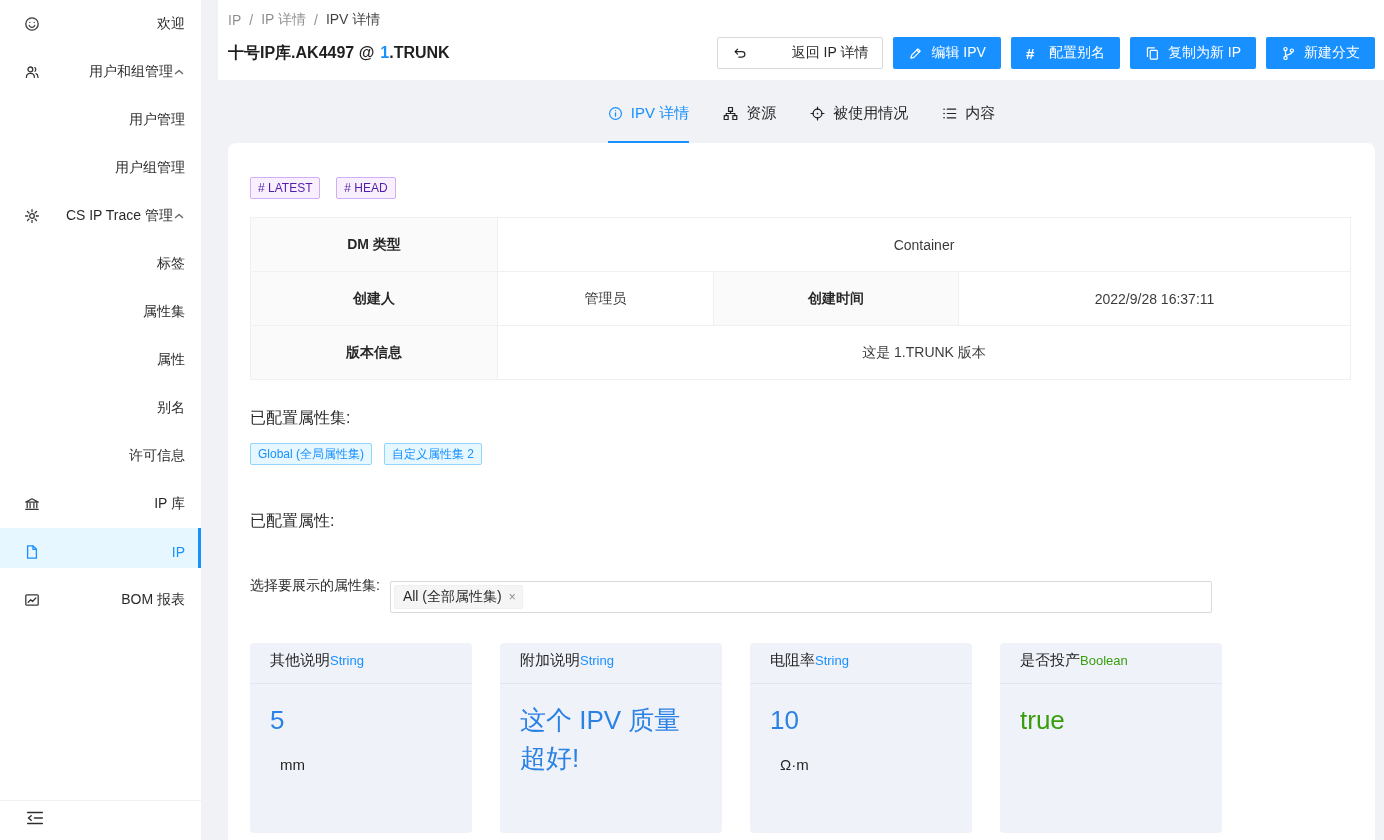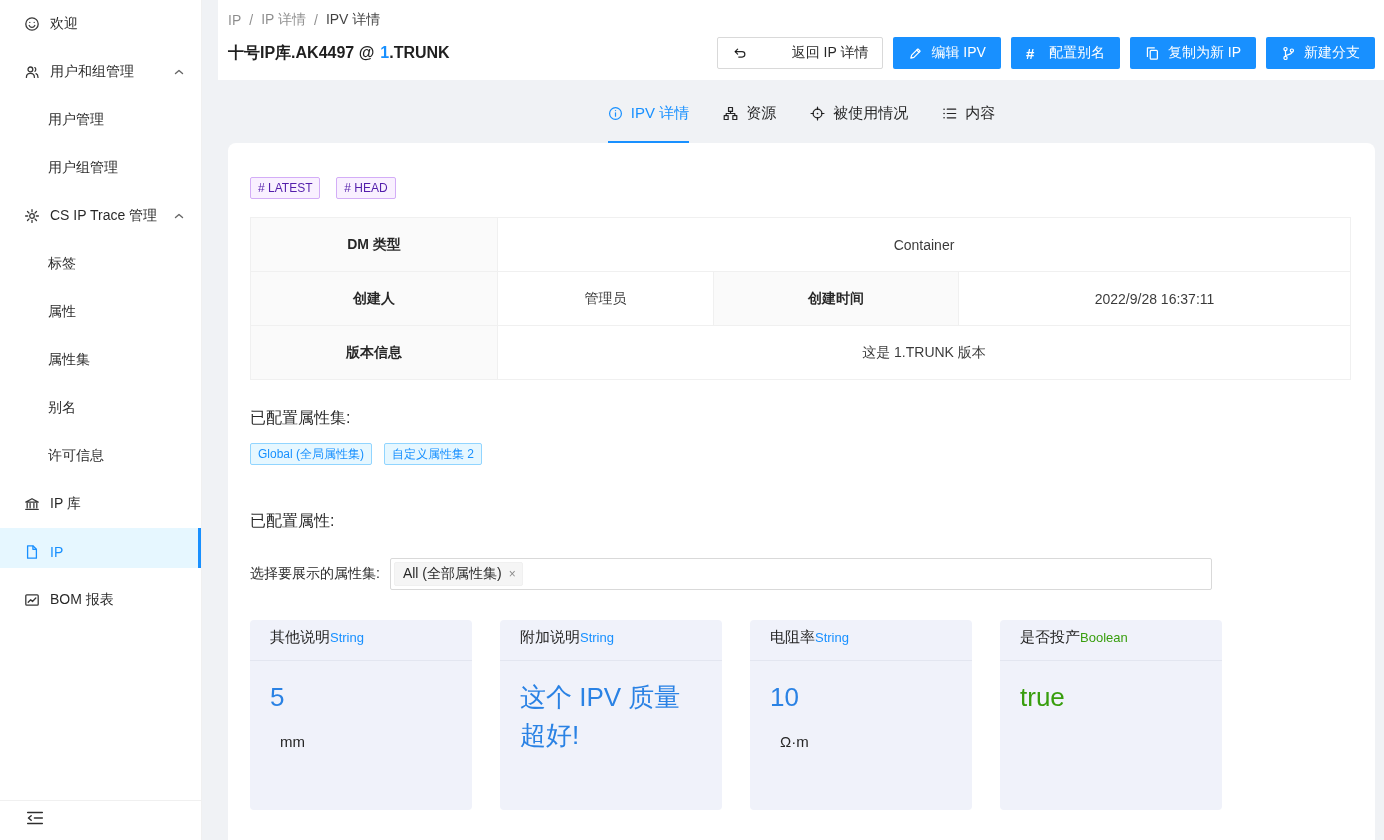--- a/index.html
+++ b/index.html
@@ -8,21 +8,21 @@
     width:1384px; height:840px; overflow:hidden;
     background:#f0f2f5;
     font-family:"Liberation Sans","DejaVu Sans",sans-serif;
     font-size:14px; color:rgba(0,0,0,.85);
   }
   .app { display:flex; height:100%; }
 
   
   .sidebar { width:202px; min-width:202px; background:#fff; border-right:1px solid #f0f0f0; position:relative; }
   .menu { padding-top:0; }
-  .menu-item { height:40px; margin-bottom:8px; display:flex; align-items:center; padding:8px 16px 0 24px; cursor:pointer; white-space:nowrap; }
+  .menu-item { height:40px; margin-bottom:8px; display:flex; align-items:center; padding:8px 16px 0 24px; cursor:pointer; white-space:nowrap;text-align:right; }
   .mi-icon { width:16px; height:16px; margin-right:10px; display:inline-flex; color:rgba(0,0,0,.78); flex:none; }
   .menu-item .label { flex:1; overflow:hidden; }
   .chevron { width:12px; height:12px; color:rgba(0,0,0,.6); flex:none; }
   .menu-item.sub { padding-left:48px; }
   .menu-item.selected { background:#e6f7ff; color:#1890ff; position:relative; }
   .menu-item.selected::after { content:""; position:absolute; right:0; top:0; bottom:0; width:3px; background:#1890ff; }
   .menu-item.selected .mi-icon { color:#1890ff; }
   .sidebar-footer { position:absolute; left:0; right:0; bottom:0; border-top:1px solid #f0f0f0; padding:8px 0 10px 26px; }
   .fold-icon { width:18px; height:18px; color:rgba(0,0,0,.82); display:inline-flex; cursor:pointer; }
 
@@ -60,21 +60,21 @@
   table.desc-table { width:100%; border-collapse:collapse; table-layout:fixed; }
   .desc-table th, .desc-table td { border:1px solid #f0f0f0; padding:16px 24px; text-align:center; font-size:14px; vertical-align:middle; height:54px; }
   .desc-table th { background:#fafafa; font-weight:600; color:rgba(0,0,0,.85); }
   .desc-table td { color:rgba(0,0,0,.78); }
 
   .section-heading { font-size:16px; color:rgba(0,0,0,.85); margin:28px 0 14px; }
   .section-heading.second { margin-top:46px; }
 
   .filter-row { display:flex; align-items:center; margin-top:26px; }
   .filter-label { margin-right:10px; white-space:nowrap; }
-  .select-box { width:822px; min-height:32px; background:#fff; border:1px solid #d9d9d9; border-radius:2px; display:flex; align-items:center; padding:2px 8px 2px 3px; cursor:text; }
+  .select-box { width:822px; min-height:32px; background:#fff; border:1px solid #d9d9d9; border-radius:2px; display:flex; align-items:center; padding:2px 8px 2px 3px; cursor:text;margin-top:23px; }
   .chip { background:#f5f5f5; border:1px solid #f0f0f0; border-radius:2px; height:24px; display:inline-flex; align-items:center; padding:0 6px 0 8px; }
   .chip-close { color:rgba(0,0,0,.45); margin-left:7px; font-size:12px; cursor:pointer; }
 
   .cards-grid { display:grid; grid-template-columns:repeat(4,222px); gap:28px; margin-top:30px; }
   .attr-card { background:#f0f2fa; border-radius:4px; height:190px; overflow:hidden; }
   .attr-card-header { display:flex; justify-content:flex-start; align-items:center; padding:8px 20px 13px; border-bottom:1px solid #e3e6f0; }
   .attr-name { font-size:15px; color:#262626; }
   .attr-type { font-size:13px; color:#1890ff; }
   .attr-card-body { padding:18px 20px 0; }
   .attr-value { font-size:26px; line-height:1.45; color:#2a82e4; }
@@ -140,24 +140,24 @@
           <svg viewBox="0 0 12 12" fill="none" stroke="currentColor" stroke-width="1.4" stroke-linecap="round" stroke-linejoin="round">
               <path d="M2.5 7.5L6 4.5l3.5 3"></path>
             </svg>
         </span>
       </div>
 
       <div class="menu-item sub">
         <span class="label">标签</span>
       </div>
       <div class="menu-item sub">
+        <span class="label">属性集</span>
+      </div>
+      <div class="menu-item sub">
         <span class="label">属性</span>
-      </div>
-      <div class="menu-item sub">
-        <span class="label">属性集</span>
       </div>
       <div class="menu-item sub">
         <span class="label">别名</span>
       </div>
       <div class="menu-item sub">
         <span class="label">许可信息</span>
       </div>
 
       <div class="menu-item">
         <span class="mi-icon">

